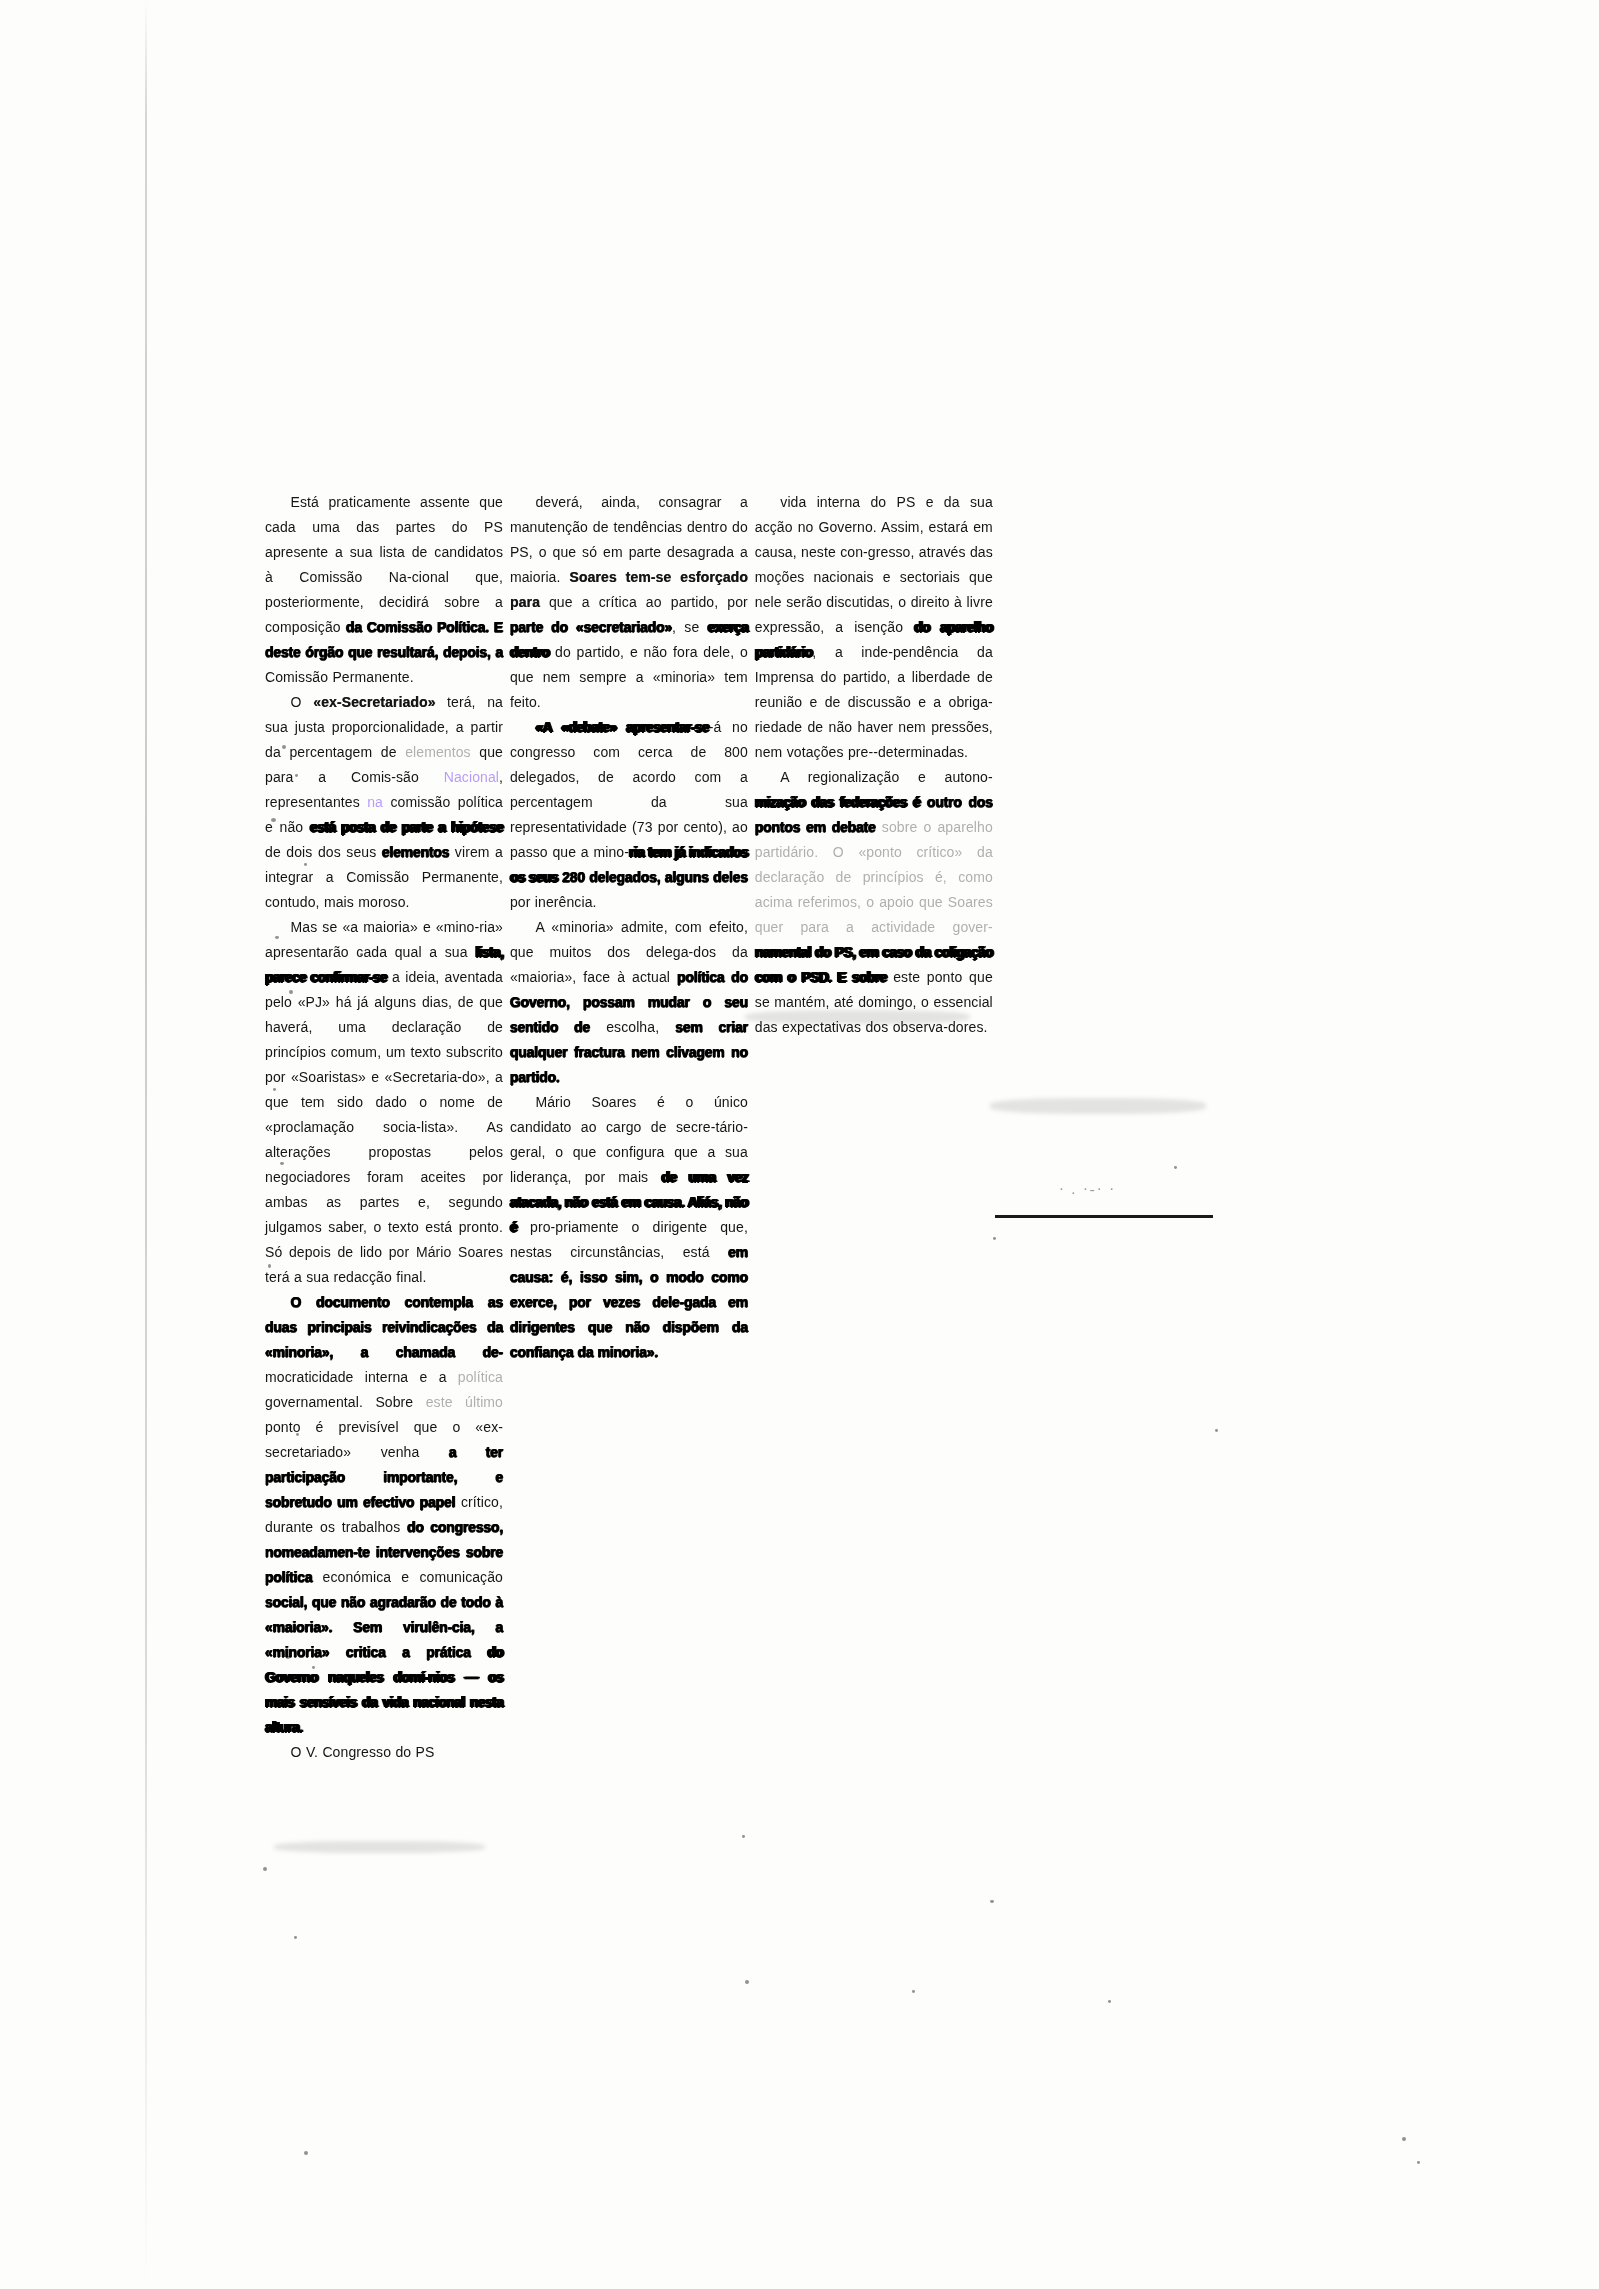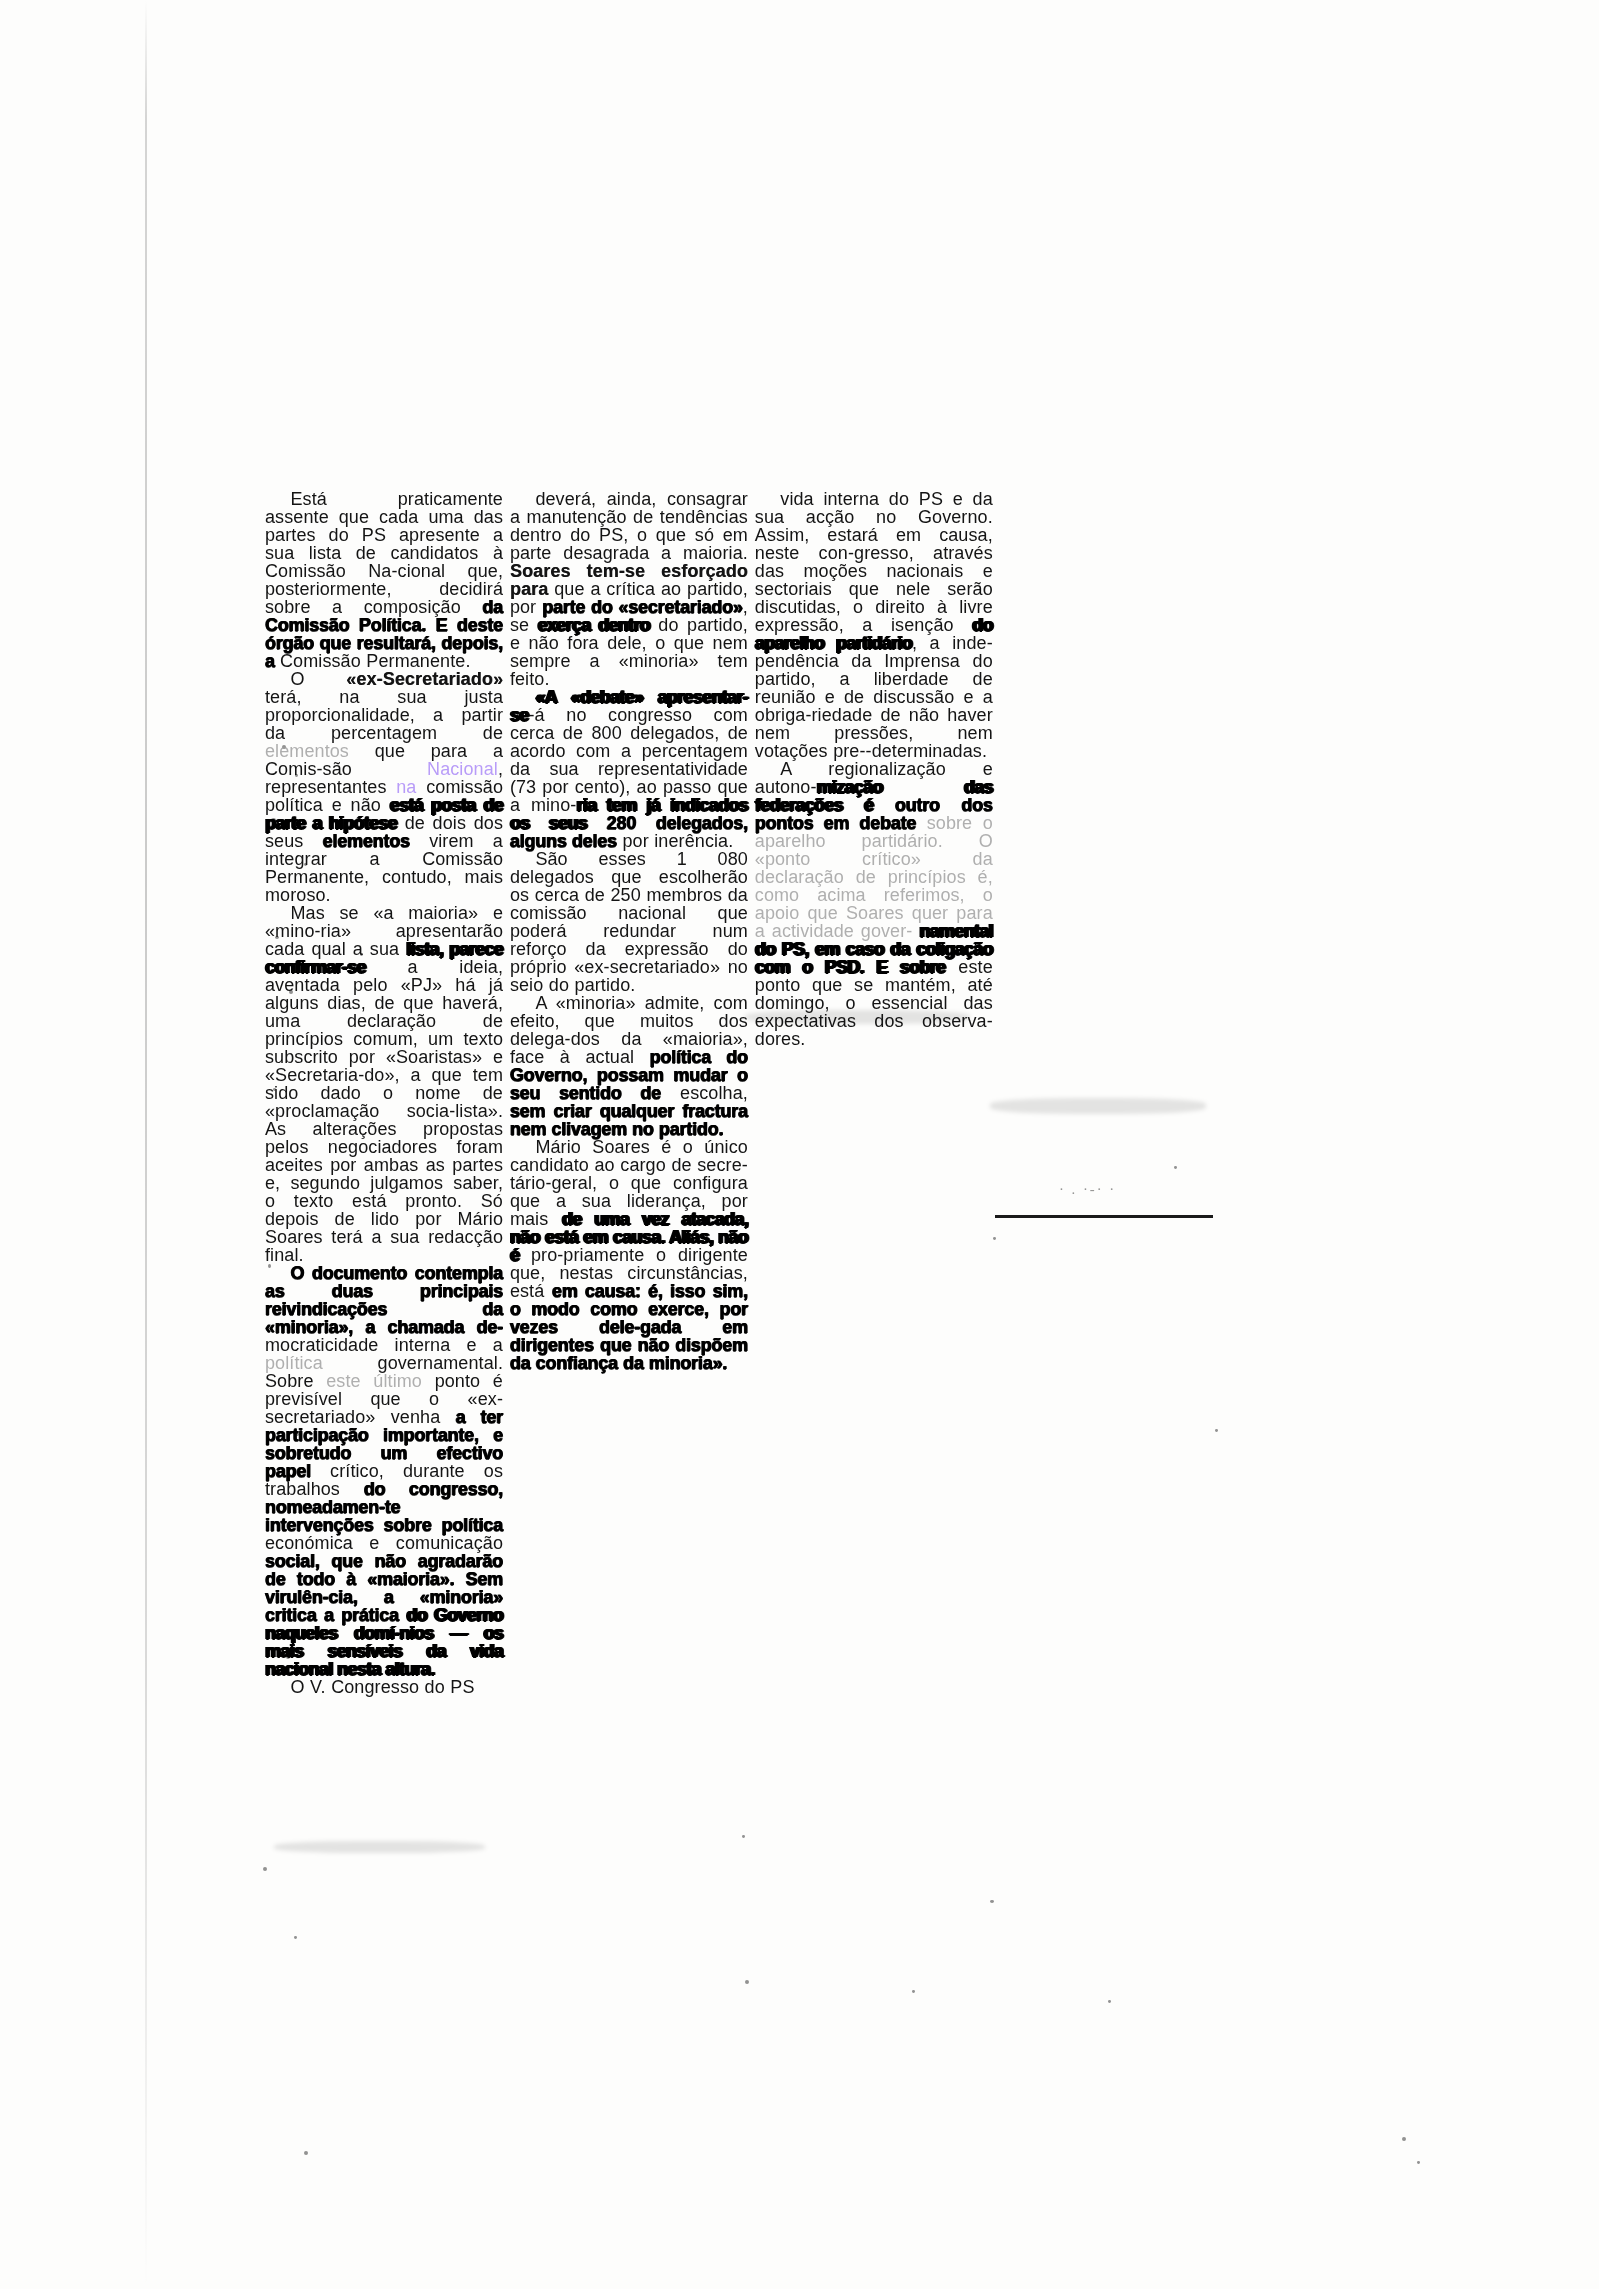--- a/index.html
+++ b/index.html
@@ -45,22 +45,22 @@
     top: 490px;
     width: 980px;
     height: 1304px;
     display: flex;
     gap: 0px;
   }
 
   .news-column {
     width: 238px;
     margin-right: 6.9px;
-    font-size: 18px;
-    line-height: 18px;
+    font-size: 14px;
+    line-height: 25px;
     text-align: justify;
     color: #141414;
     letter-spacing: 0.1px;
     word-spacing: 0.4px;
   }
   .news-column:last-child { margin-right: 12px; }
 
   .news-column p {
     margin: 0;
     text-indent: 25.5px;
@@ -190,21 +190,20 @@
         <p><span>Está praticamente assente que cada uma das partes do PS apresente a sua lista de candidatos à Comissão Na-cional que, posteriormente, decidirá sobre a composição </span><span class="smear">da Comissão Política. E deste órgão que resultará, depois, a </span><span>Comissão Permanente.</span></p>
         <p><span>O </span><span class="bolder">«ex-Secretariado»</span><span> terá, na sua justa proporcionalidade, a partir da percentagem de </span><span class="faded">elementos</span><span> que para a Comis-são </span><span class="faint">Nacional</span><span>, representantes </span><span class="faint">na</span><span> comissão política e não </span><span class="blot">está posta de parte a hipótese</span><span> de dois dos seus </span><span class="smear">elementos</span><span> virem a integrar a Comissão Permanente, contudo, mais moroso.</span></p>
         <p><span>Mas se «a maioria» e «mino-ria» apresentarão cada qual a sua </span><span class="blot">lista, parece confirmar-se</span><span> a ideia, aventada pelo «PJ» há já alguns dias, de que haverá, uma declaração de princípios comum, um texto subscrito por «Soaristas» e «Secretaria-do», a que tem sido dado o nome de «proclamação socia-lista». As alterações propostas pelos negociadores foram aceites por ambas as partes e, segundo julgamos saber, o texto está pronto. Só depois de lido por Mário Soares terá a sua redacção final.</span></p>
         <p><span class="smear">O documento contempla as duas principais reivindicações da «minoria», a chamada de-</span><span>mocraticidade interna e a </span><span class="faded">política</span><span> governamental. Sobre </span><span class="faded">este último</span><span> ponto é previsível que o «ex-secretariado» venha </span><span class="smear">a ter participação importante, e sobretudo um efectivo papel</span><span> crítico, durante os trabalhos </span><span class="smear">do congresso, nomeadamen-te intervenções sobre política</span><span> económica e comunicação </span><span class="smear">social, que não agradarão de todo à «maioria». Sem virulên-cia, a «minoria» critica a prática </span><span class="blot">do Governo naqueles domí-nios — os mais sensíveis da vida nacional nesta altura.</span></p>
         <p><span>O V. Congresso do PS</span></p>
       </div>
 
     <div class="news-column" id="col2">
         <p><span>deverá, ainda, consagrar a manutenção de tendências dentro do PS, o que só em parte desagrada a maioria. </span><span class="bolder">Soares tem-se esforçado para</span><span> que a crítica ao partido, por </span><span class="smear">parte do «secretariado»</span><span>, se </span><span class="blot">exerça dentro</span><span> do partido, e não fora dele, o que nem sempre a «minoria» tem feito.</span></p>
         <p><span class="blot">«A «debate» apresentar-se</span><span>-á no congresso com cerca de 800 delegados, de acordo com a percentagem da sua representatividade (73 por cento), ao passo que a mino-</span><span class="blot">ria tem já indicados os seus</span><span class="smear"> 280 delegados, </span><span class="smear">alguns deles</span><span> por inerência.</span></p>
-        <p><span>São esses 1 080 delegados que escolherão os cerca de 250 membros da comissão nacional que poderá redundar num reforço da expressão do próprio «ex-secretariado» no seio do partido.</span></p>
         <p><span>A «minoria» admite, com efeito, que muitos dos delega-dos da «maioria», face à actual </span><span class="smear">política do Governo, possam mudar o seu sentido de</span><span> escolha, </span><span class="smear">sem criar qualquer fractura nem clivagem no partido.</span></p>
         <p><span>Mário Soares é o único candidato ao cargo de secre-tário-geral, o que configura que a sua liderança, por mais </span><span class="blot">de uma vez atacada, não está em causa. Aliás, não é</span><span> pro-priamente o dirigente que, nestas circunstâncias, está </span><span class="smear">em causa: é, isso sim, o modo como exerce, por vezes dele-gada em dirigentes que não dispõem da confiança da minoria».</span></p>
       </div>
 
     <div class="news-column" id="col3">
         <p><span>vida interna do PS e da sua acção no Governo. Assim, estará em causa, neste con-gresso, através das moções nacionais e sectoriais que nele serão discutidas, o direito à livre expressão, a isenção </span><span class="blot">do aparelho partidário</span><span>, a inde-pendência da Imprensa do partido, a liberdade de reunião e de discussão e a obriga-riedade de não haver nem pressões, nem votações pre--determinadas.</span></p>
         <p><span>A regionalização e autono-</span><span class="blot">mização das federações é</span><span> </span><span class="smear">outro dos pontos em debate</span><span> </span><span class="faded">sobre o aparelho partidário. O</span><span> </span><span class="faded">«ponto crítico» da declaração de princípios é, como acima</span><span> </span><span class="faded">referimos, o apoio que Soares</span><span> </span><span class="faded">quer para a actividade gover-</span><span> </span><span class="blot">namental do PS, em caso da coligação com o PSD. E sobre</span><span> este ponto que se mantém, até domingo, o essencial das expectativas dos observa-dores.</span></p>
       </div>
 
   </div>

